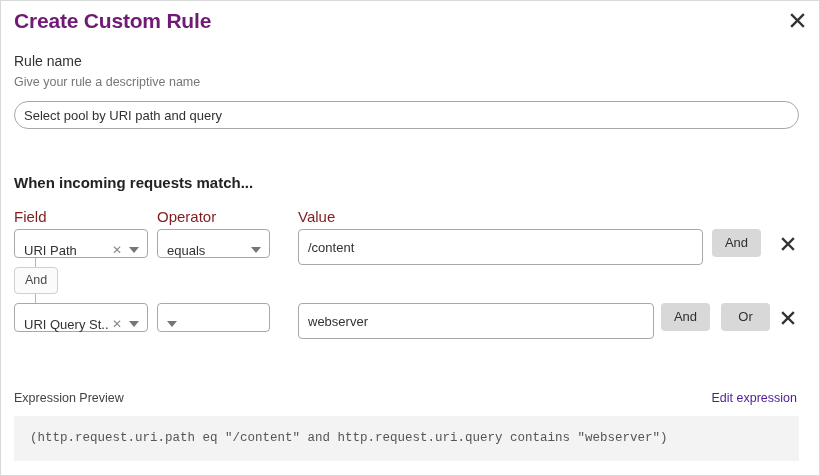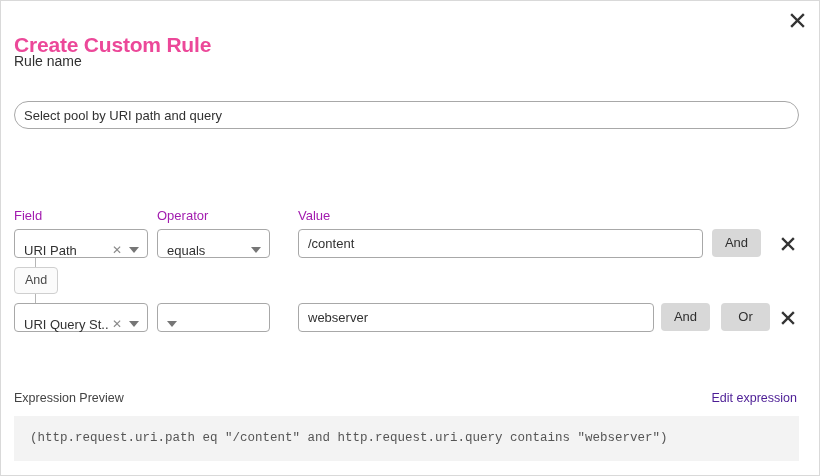--- a/index.html
+++ b/index.html
@@ -25,23 +25,22 @@
     padding: 0 13px;
   }
 
   
   .modal-title {
     position: absolute;
     left: 13px;
     top: 8px;
     font-size: 21px;
     font-weight: bold;
-    color: #ec4899;
+    color: #701a75;
     letter-spacing: -0.2px;
-    margin-top: 24px;
   }
   .close-btn {
     position: absolute;
     right: 10px;
     top: 7px;
     width: 24px;
     height: 24px;
     display: flex;
     align-items: center;
     justify-content: center;
@@ -90,22 +89,22 @@
     left: 13px;
     top: 173px;
     font-size: 15px;
     font-weight: bold;
     color: #232323;
   }
 
   .col-label {
     position: absolute;
     top: 207px;
-    font-size: 13px;
-    color: #a21caf;
+    font-size: 15px;
+    color: #7f1d1d;
   }
   .col-label.field    { left: 13px; }
   .col-label.operator { left: 156px; }
   .col-label.value    { left: 297px; }
 
   
   .cond-row {
     position: absolute;
     left: 13px;
     height: 29px;
@@ -151,21 +150,21 @@
     border-top: 6px solid #767676;
     margin-right: 2px;
   }
 
   .field-select { left: 0; width: 134px; }
   .op-select    { left: 143px; width: 113px; }
 
   .value-input {
     position: absolute;
     top: 0;
-    height: 29px;
+    height: 36px;
     border: 1px solid #a8a8a8;
     border-radius: 4px;
     background: #fff;
     font-family: "Liberation Sans", sans-serif;
     font-size: 13px;
     color: #313131;
     padding: 0 9px;
     outline: none;
   }
   .row1 .value-input { left: 284px; width: 405px; }
@@ -279,22 +278,24 @@
 <div class="modal">
 
   <div class="modal-title">Create Custom Rule</div>
   <button class="close-btn" aria-label="Close">
     <svg width="15" height="15" viewBox="0 0 15 15">
       <path d="M2 2 L13 13 M13 2 L2 13" stroke="#333333" stroke-width="2.4" stroke-linecap="square"></path>
     </svg>
   </button>
 
   <div class="rule-name-label">Rule name</div>
+  <div class="rule-name-help">Give your rule a descriptive name</div>
   <input class="rule-name-input" type="text" value="Select pool by URI path and query" style="">
 
+  <div class="section-heading">When incoming requests match...</div>
 
   <div class="col-label field">Field</div>
   <div class="col-label operator">Operator</div>
   <div class="col-label value">Value</div>
 
   <div class="cond-row row1">
     <div class="select-box field-select">
       <span class="sel-text">URI Path</span>
       <span class="clear-x">✕</span>
       <span class="caret"></span>

